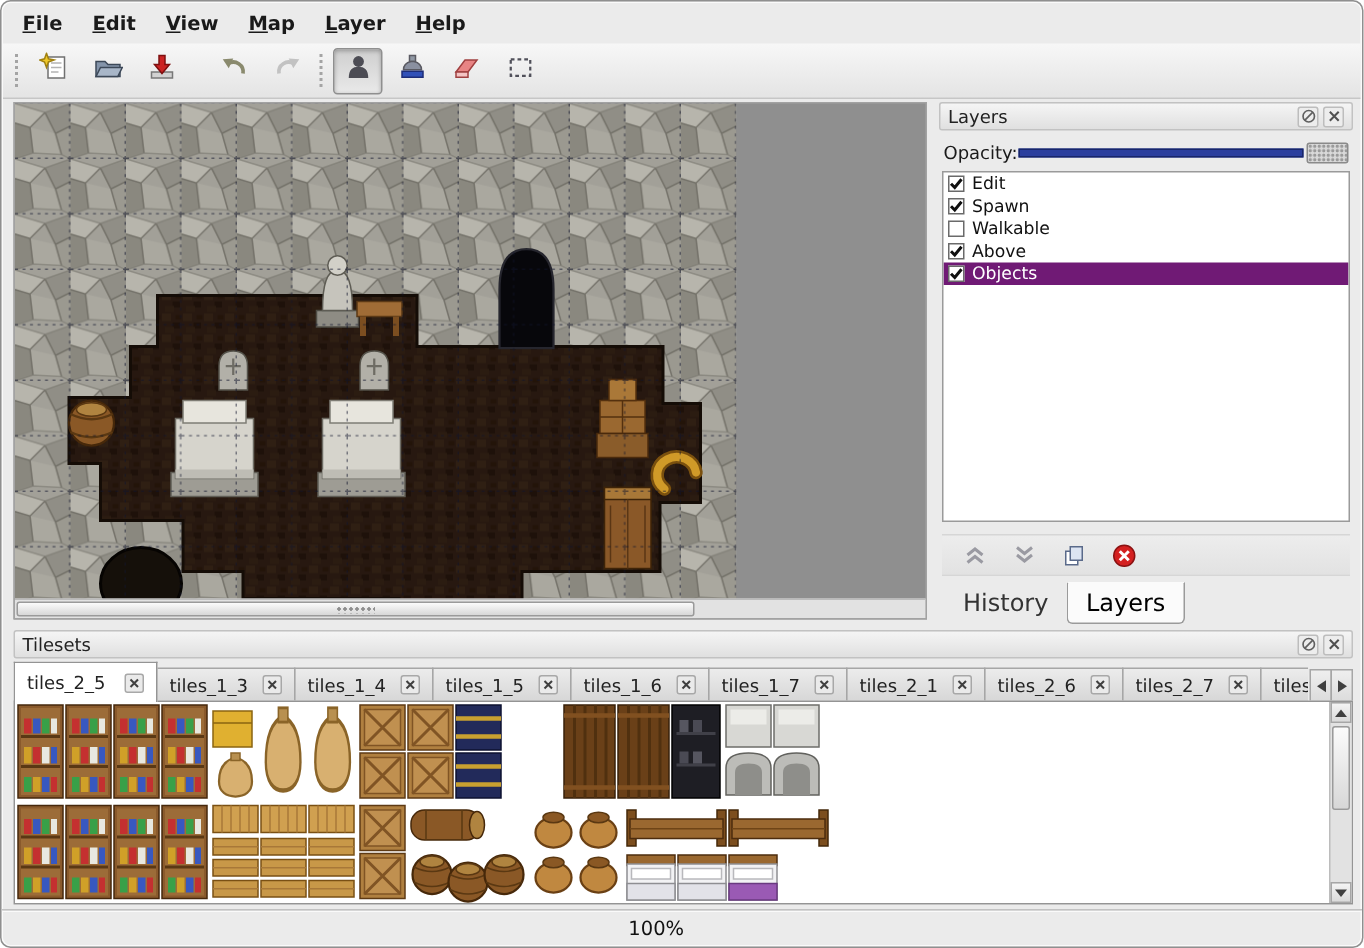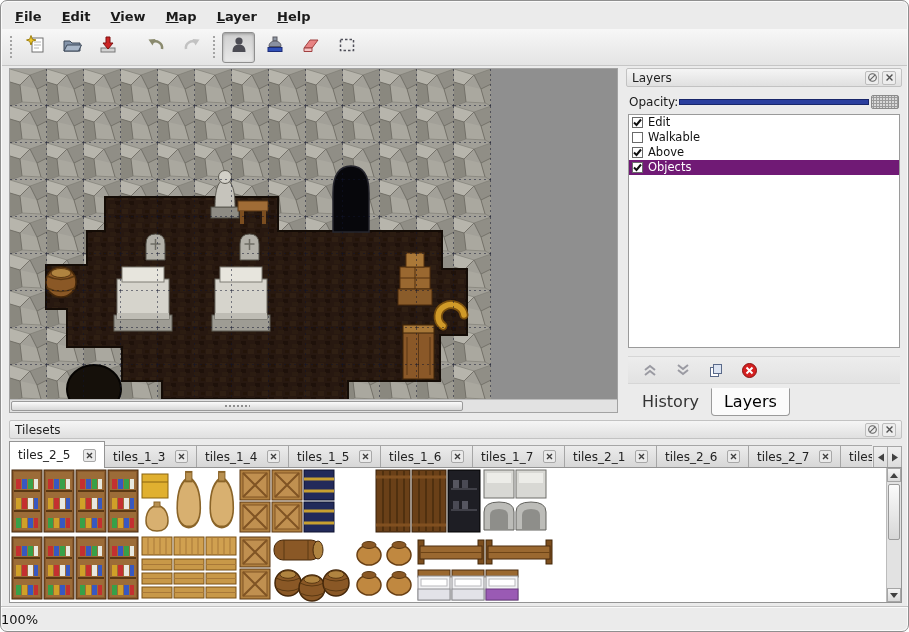--- a/index.html
+++ b/index.html
@@ -93,21 +93,21 @@
              border-left:1px solid #bcbcbc; }
   .vs-btn { position:absolute; left:0; width:14px; height:14px; background:linear-gradient(#f4f4f4,#dadada);
             border:1px solid #a6a6a6; display:flex; align-items:center; justify-content:center; }
   .vs-up { top:0; } .vs-down { bottom:0; }
   .vthumb { position:absolute; left:1px; top:16px; width:12px; height:56px;
             background:linear-gradient(#fbfbfb,#d7d7d7); border:1px solid #9a9a9a; border-radius:2px; }
 
   
   .statusbar { position:absolute; left:0; right:0; bottom:0; height:25px; border-top:1px solid #c2c2c2;
                box-shadow:inset 0 1px 0 #fafafa; display:flex; align-items:center;
-               justify-content:flex-start; padding-right:34px; font-size:13px; color:#111; }
+               justify-content:center; padding-right:34px; font-size:13px; color:#111; }
 </style>
 </head>
 <body>
 
 <div class="window">
 
   <div class="menubar">
     <div class="menu-item">File</div>
     <div class="menu-item">Edit</div>
     <div class="menu-item">View</div>
@@ -283,20 +283,28 @@
     </div>
 
     <div class="layer-list">
       <div class="layer-row">
         <span class="cb">
             <svg width="9" height="9" viewBox="0 0 9 9">
               <path d="M1,4.5 L3.5,7 L8,1.5" stroke="#101010" stroke-width="2" fill="none"></path>
             </svg>
           </span>
         <span>Edit</span>
+      </div>
+      <div class="layer-row">
+        <span class="cb">
+            <svg width="9" height="9" viewBox="0 0 9 9">
+              <path d="M1,4.5 L3.5,7 L8,1.5" stroke="#101010" stroke-width="2" fill="none"></path>
+            </svg>
+          </span>
+        <span>Spawn</span>
       </div>
       <div class="layer-row">
         <span class="cb"></span>
         <span>Walkable</span>
       </div>
       <div class="layer-row">
         <span class="cb">
             <svg width="9" height="9" viewBox="0 0 9 9">
               <path d="M1,4.5 L3.5,7 L8,1.5" stroke="#101010" stroke-width="2" fill="none"></path>
             </svg>

